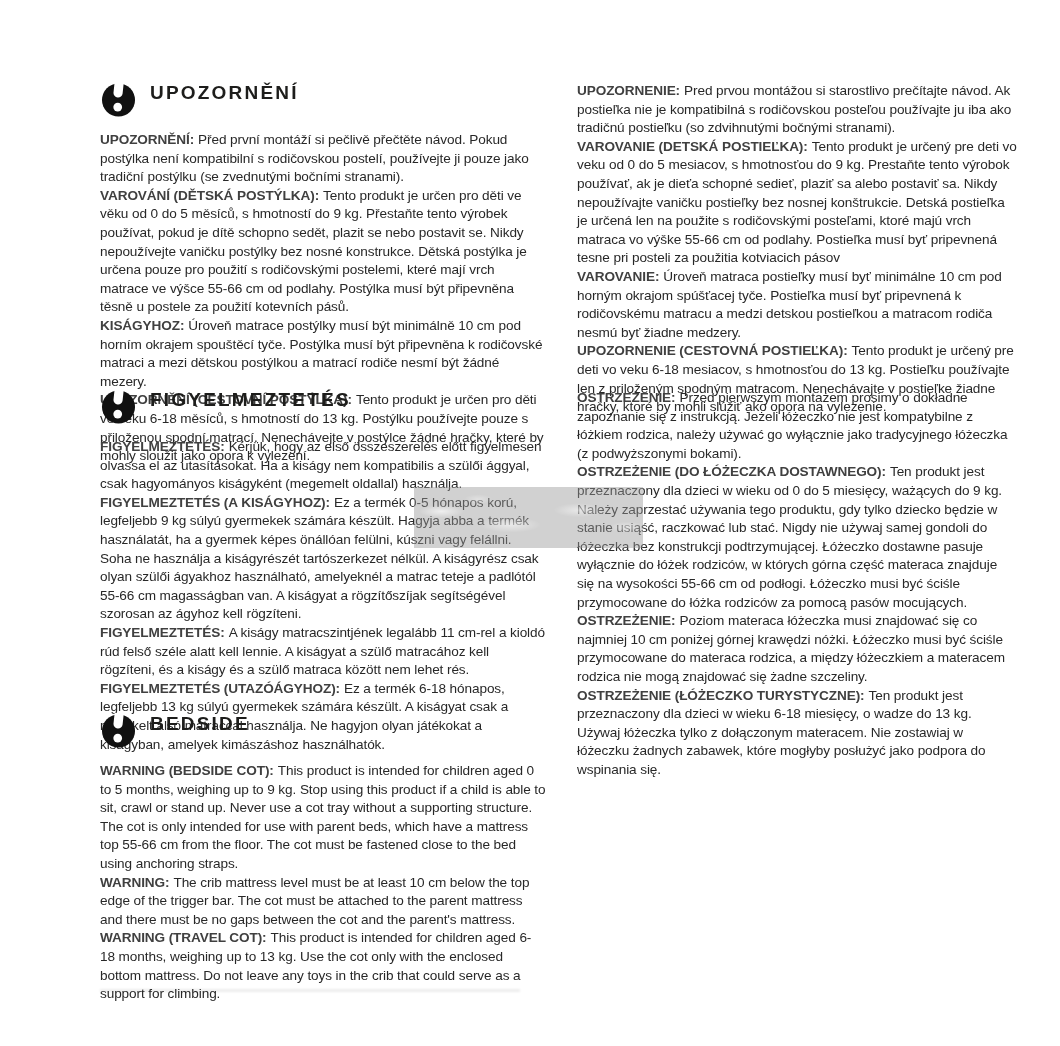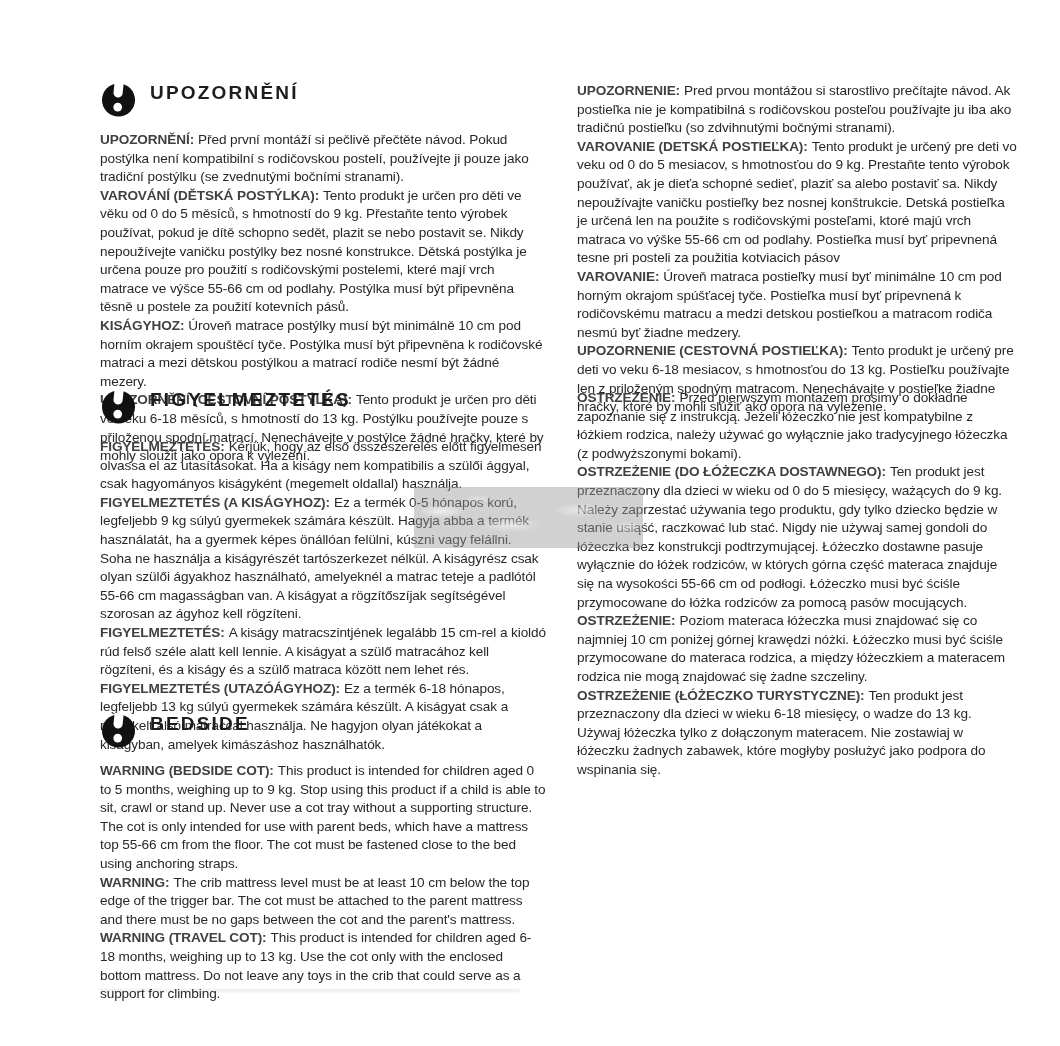--- a/index.html
+++ b/index.html
@@ -94,21 +94,21 @@
       <svg class="warn-icon" viewBox="0 0 36 36" aria-hidden="true">
         <circle cx="18" cy="18.5" r="17" fill="#111111"></circle>
         <rect x="13.4" y="-4" width="9.4" height="20" rx="4.7" fill="#ffffff" transform="rotate(6 18 6)"></rect>
         <circle cx="17.2" cy="25.8" r="4.5" fill="#ffffff"></circle>
       </svg>
       <div class="sec-title">FIGYELMEZTETÉS</div>
     </div>
     <div class="sec-body">
       <p class="para"><b class="plabel">FIGYELMEZTETÉS:</b><span>Kérjük, hogy az első összeszerelés előtt figyelmesen olvassa el az utasításokat. Ha a kiságy nem kompatibilis a szülői ággyal, csak hagyományos kiságyként (megemelt oldallal) használja.</span></p>
       <p class="para"><b class="plabel">FIGYELMEZTETÉS (A KISÁGYHOZ):</b><span>Ez a termék 0-5 hónapos korú, legfeljebb 9 kg súlyú gyermekek számára készült. Hagyja abba a termék használatát, ha a gyermek képes önállóan felülni, kúszni vagy felállni. Soha ne használja a kiságyrészét tartószerkezet nélkül. A kiságyrész csak olyan szülői ágyakhoz használható, amelyeknél a matrac teteje a padlótól 55-66 cm magasságban van. A kiságyat a rögzítőszíjak segítségével szorosan az ágyhoz kell rögzíteni.</span></p>
-      <p class="para"><b class="plabel">FIGYELMEZTETÉS:</b><span>A kiságy matracszintjének legalább 15 cm-rel a kioldó rúd felső széle alatt kell lennie. A kiságyat a szülő matracához kell rögzíteni, és a kiságy és a szülő matraca között nem lehet rés.</span></p>
+      <p class="para"><b class="plabel">FIGYELMEZTETÉS:</b><span>A kiságy matracszintjének legalább 11 cm-rel a kioldó rúd felső széle alatt kell lennie. A kiságyat a szülő matracához kell rögzíteni, és a kiságy és a szülő matraca között nem lehet rés.</span></p>
       <p class="para"><b class="plabel">FIGYELMEZTETÉS (UTAZÓÁGYHOZ):</b><span>Ez a termék 6-18 hónapos, legfeljebb 13 kg súlyú gyermekek számára készült. A kiságyat csak a mellékelt alsó matraccal használja. Ne hagyjon olyan játékokat a kiságyban, amelyek kimászáshoz használhatók.</span></p>
     </div>
   </div>
 
   <div class="section" id="sec-pl">
     <div class="sec-body">
       <p class="para"><b class="plabel">OSTRZEŻENIE:</b><span>Przed pierwszym montażem prosimy o dokładne zapoznanie się z instrukcją. Jeżeli łóżeczko nie jest kompatybilne z łóżkiem rodzica, należy używać go wyłącznie jako tradycyjnego łóżeczka (z podwyższonymi bokami).</span></p>
       <p class="para"><b class="plabel">OSTRZEŻENIE (DO ŁÓŻECZKA DOSTAWNEGO):</b><span>Ten produkt jest przeznaczony dla dzieci w wieku od 0 do 5 miesięcy, ważących do 9 kg. Należy zaprzestać używania tego produktu, gdy tylko dziecko będzie w stanie usiąść, raczkować lub stać. Nigdy nie używaj samej gondoli do łóżeczka bez konstrukcji podtrzymującej. Łóżeczko dostawne pasuje wyłącznie do łóżek rodziców, w których górna część materaca znajduje się na wysokości 55-66 cm od podłogi. Łóżeczko musi być ściśle przymocowane do łóżka rodziców za pomocą pasów mocujących.</span></p>
       <p class="para"><b class="plabel">OSTRZEŻENIE:</b><span>Poziom materaca łóżeczka musi znajdować się co najmniej 10 cm poniżej górnej krawędzi nóżki. Łóżeczko musi być ściśle przymocowane do materaca rodzica, a między łóżeczkiem a materacem rodzica nie mogą znajdować się żadne szczeliny.</span></p>
       <p class="para"><b class="plabel">OSTRZEŻENIE (ŁÓŻECZKO TURYSTYCZNE):</b><span>Ten produkt jest przeznaczony dla dzieci w wieku 6-18 miesięcy, o wadze do 13 kg. Używaj łóżeczka tylko z dołączonym materacem. Nie zostawiaj w łóżeczku żadnych zabawek, które mogłyby posłużyć jako podpora do wspinania się.</span></p>

